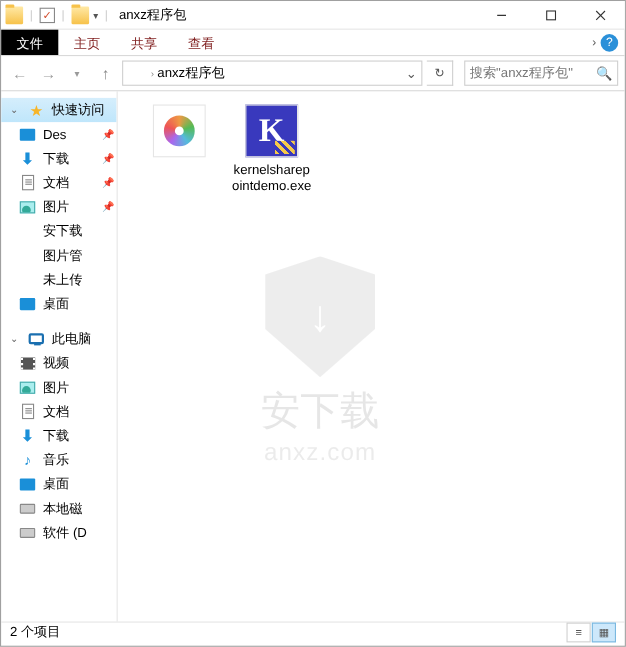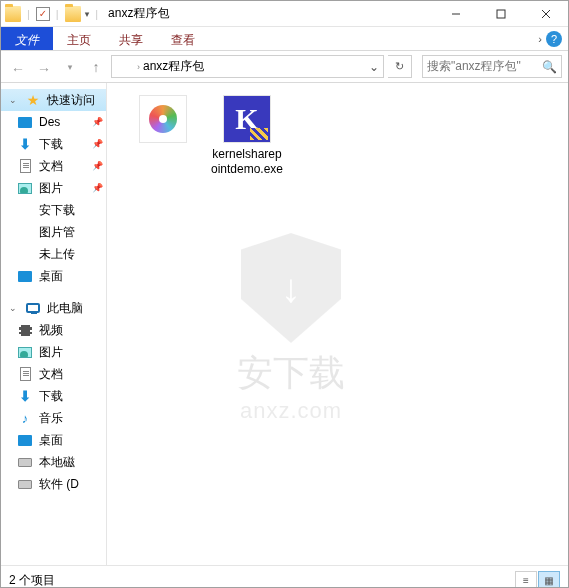--- a/index.html
+++ b/index.html
@@ -12,21 +12,21 @@
 .titlebar .sep { color:#ccc; margin:0 4px; font-size:11px; }
 .titlebar .chk { width:14px;height:14px;border:1px solid #888;display:inline-flex;align-items:center;justify-content:center;color:#d04a2a;font-size:10px;}
 .titlebar .chev { font-size:9px;color:#555;margin-left:2px;}
 .titlebar .title { font-size: 12px; margin-left: 6px; color: #000; }
 .titlebar .winbtns { margin-left: auto; display: flex; }
 .titlebar .winbtn { width: 45px; height: 26px; display:flex; align-items:center; justify-content:center; font-size:12px; color:#333; cursor:default;}
 .titlebar .winbtn svg{width:10px;height:10px;}
 
 .ribbon-tabs { height: 24px; display: flex; align-items: stretch; border-bottom: 1px solid #d9d9d9; font-size: 12px; }
 .ribbon-tab { padding: 4px 14px 0; display:flex; align-items:center; color:#7f1d1d; }
-.ribbon-tab.file { background:#1d4ed8; color:#fff;font-style:italic; }
+.ribbon-tab.file { background:#000000; color:#fff; }
 .ribbon-collapse { margin-left:auto; display:flex; align-items:center; padding:0 6px; color:#555; font-size:11px;}
 .help-ico { width:16px;height:16px;border-radius:50%;background:#2b90d9;color:#fff;display:inline-flex;align-items:center;justify-content:center;font-size:11px;margin-left:4px;}
 
 .navbar { height: 32px; display:flex; align-items:center; padding: 3px 6px; gap:4px; border-bottom:1px solid #d9d9d9;}
 .nav-arrow { width:22px; height:22px; display:flex;align-items:center;justify-content:center; color:#9a9a9a; font-size:14px;}
 .nav-up{color:#888;}
 .addressbar { flex:1; height:23px; border:1px solid #cfcfcf; display:flex; align-items:center; padding:0 4px; font-size:12px;}
 .addressbar .folder-ico{width:16px;height:14px;margin-right:2px;}
 .addressbar .crumb-sep{color:#888; font-size:9px; margin:0 3px;}
 .addressbar .drop{margin-left:auto;display:flex;align-items:center;gap:2px;color:#555;}
@@ -65,21 +65,21 @@
 .file-icon.exe{background:#3939bd;position:relative;}
 .file-icon.exe .k{color:#fff;font-size:30px;font-weight:bold;font-family:Georgia,serif;}
 .file-icon.exe::after{content:'';position:absolute;right:2px;bottom:2px;width:18px;height:12px;background:repeating-linear-gradient(45deg,#f5c94a 0 3px,#3939bd 3px 6px);}
 .file-name{word-break:break-all;line-height:1.25;}
 
 .watermark{position:absolute;top:150px;left:130px;opacity:.14;pointer-events:none;text-align:center;}
 .watermark .shield{width:100px;height:110px;margin:0 auto 6px;background:#888;clip-path:polygon(50% 0,100% 15%,100% 60%,50% 100%,0 60%,0 15%);display:flex;align-items:center;justify-content:center;color:#fff;font-size:40px;border-radius:10px;}
 .watermark .txt1{font-size:36px;color:#555;font-weight:500;}
 .watermark .txt2{font-size:22px;color:#777;letter-spacing:1px;}
 
-.statusbar { height:24px; border-top:1px solid #e5e5e5; display:flex; align-items:flex-end; padding:0 8px; font-size:12px;gap:27px;}
+.statusbar { height:24px; border-top:1px solid #e5e5e5; display:flex; align-items:flex-start; padding:0 8px; font-size:12px;gap:27px;}
 .view-toggles{margin-left:auto;display:flex;gap:1px;}
 .vt{width:22px;height:18px;border:1px solid #d0d0d0;display:flex;align-items:center;justify-content:center;font-size:10px;color:#555;}
 .vt.active{background:#cde8fb;border-color:#7ab8e0;}
 </style>
 </head>
 <body>
 
 <div class="titlebar">
   <div class="qat">
     <span class="folder-ico"></span>

